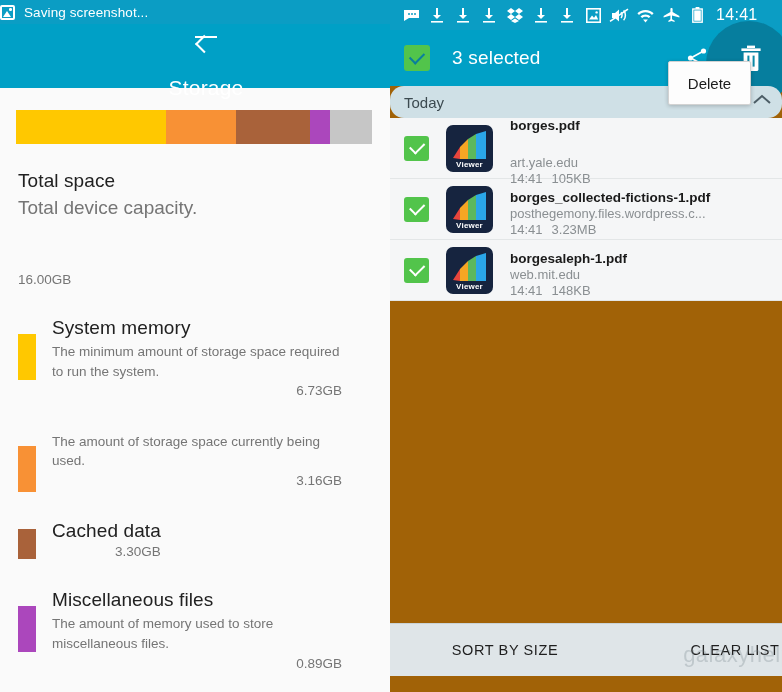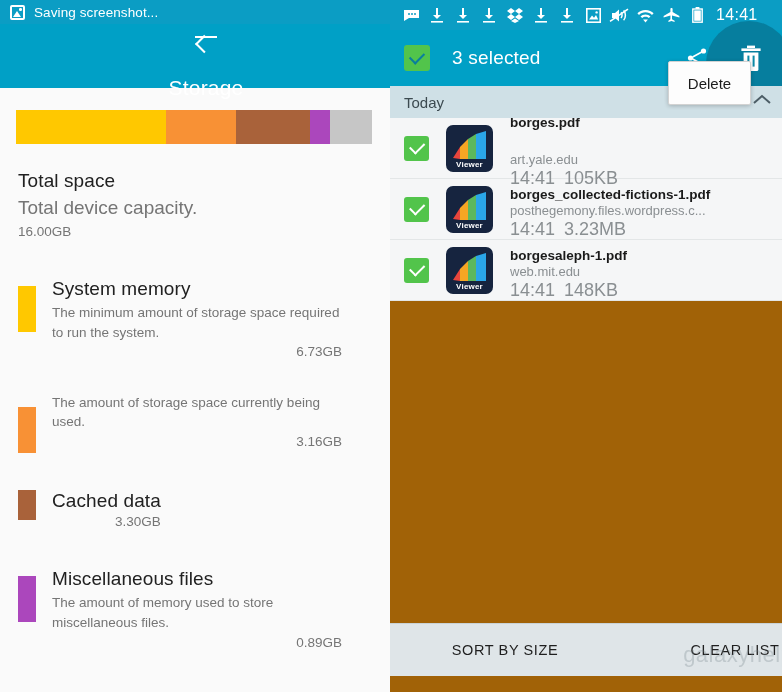--- a/index.html
+++ b/index.html
@@ -10,21 +10,21 @@
     overflow:hidden;
     -webkit-font-smoothing:antialiased;
   }
   .screen { position:relative; width:782px; height:692px; display:flex; }
 
   
   .left { position:relative; width:390px; height:692px; background:#fafafa; overflow:hidden; }
 
   .l-notif {
     height:24px; background:#0b9dc4; display:flex; align-items:center;
-    padding-left:10px; gap:9px;
+    gap:9px;
   }
   .notif-ico { width:15px; height:15px; border:2px solid #fff; border-radius:2px; position:relative; flex:none; }
   .notif-ico:after{
     content:""; position:absolute; left:1px; bottom:1px; width:0; height:0;
     border-left:4px solid transparent; border-right:4px solid transparent; border-bottom:6px solid #fff;
   }
   .notif-ico:before{
     content:""; position:absolute; right:1.5px; top:1.5px; width:2.5px; height:2.5px; border-radius:50%; background:#fff;
   }
   .notif-txt { color:#ffffff; font-size:13.5px; letter-spacing:.1px; }
@@ -43,26 +43,26 @@
   .l-title { color:#fff; font-size:21px; font-weight:400; letter-spacing:.2px; }
 
   .seg-wrap { padding:22px 18px 0 16px; }
   .segbar { display:flex; height:34px; width:356px; }
   .seg { height:100%; }
 
   .l-list { padding:0 16px; }
   .block-total { padding:26px 0 0 2px; }
   .h1 { font-size:19px; color:#212121; font-weight:400; letter-spacing:.1px; }
   .sub { font-size:19px; color:#757575; line-height:1.42; margin-top:3px; }
-  .val { font-size:13.5px; color:#757575; line-height:1.42; }
+  .val { font-size:13.5px; color:#757575; line-height:1.42;margin-top:48px; }
 
   .item { display:flex; padding:28px 0 0 2px; }
   .swatch { width:18px; height:46px; flex:none; margin-top:17px; }
   .item-body { padding-left:16px; }
-  .item-title { font-size:19px; color:#212121; font-weight:400; letter-spacing:.1px;margin-top:9px; }
+  .item-title { font-size:19px; color:#212121; font-weight:400; letter-spacing:.1px; }
   .item-desc { font-size:13.5px; color:#757575; line-height:1.45; margin-top:3px; max-width:290px; }
   .item-val { font-size:13.5px; color:#757575; line-height:1.45;text-align:right; }
 
   
   .right { position:relative; width:392px; height:692px; background:#a16207; overflow:hidden; }
 
   .r-status {
     height:30px; background:#0b9dc4; display:flex; align-items:center;
     padding:0 10px 0 8px; gap:0px; color:#e8f7fb;
   }
@@ -90,21 +90,21 @@
     position:relative; cursor:pointer;
   }
   .ripple {
     position:absolute; width:86px; height:86px; border-radius:50%;
     background:#067e9e; right:-10px; top:-9px;
   }
   .trash-btn svg { position:relative; z-index:2; }
 
   .today-bar {
     height:32px; background:#cfe0e6; display:flex; align-items:center;
-    padding:0 10px 0 14px; position:relative;
+    padding:0 10px 0 14px; position:relative;border-radius:14px;
   }
   .today-txt { font-size:15px; color:#3c4a50; }
   .chev { margin-left:auto; }
 
   .tooltip {
     position:absolute; left:278px; top:61px; width:83px; height:44px; background:#fdfdfd;
     border:1px solid #d2d2d2; border-radius:2px; display:flex; align-items:center; justify-content:center;
     box-shadow:0 1px 4px rgba(0,0,0,.22); z-index:30;
   }
   .tooltip span { font-size:15px; color:#1c1c1c; }
@@ -126,21 +126,21 @@
     width:47px; height:47px; border-radius:7px; background:#16243f; flex:none; margin-left:17px;
     position:relative; overflow:hidden;
   }
   .app-ico .viewer {
     position:absolute; left:0; right:0; bottom:3px; text-align:center;
     font-size:8px; color:#fff; font-weight:bold; letter-spacing:.2px;
   }
   .finfo { margin-left:17px; min-width:0; flex:1; padding-right:8px; }
   .fname { font-size:13.5px; font-weight:bold; color:#1a1a1a; white-space:nowrap; overflow:hidden;margin-top:8px; }
   .fsrc { font-size:13px; color:#8a8f92; white-space:nowrap; overflow:hidden; margin-top:1px; }
-  .fmeta { font-size:18px; color:#8a8f92; margin-top:1px; }
+  .fmeta { font-size:13px; color:#8a8f92; margin-top:1px; }
   .fmeta .sz { margin-left:9px; }
 
   .bottom-bar {
     position:absolute; left:0; bottom:16px; width:460px; height:53px;
     background:#dfe5e8; border-top:1px solid #c9d2d6; display:flex; align-items:center;
   }
   .bbtn {
     flex:1; text-align:center; font-size:14.5px; color:#1f1f1f; letter-spacing:.6px; cursor:pointer;
   }
   .watermark {

